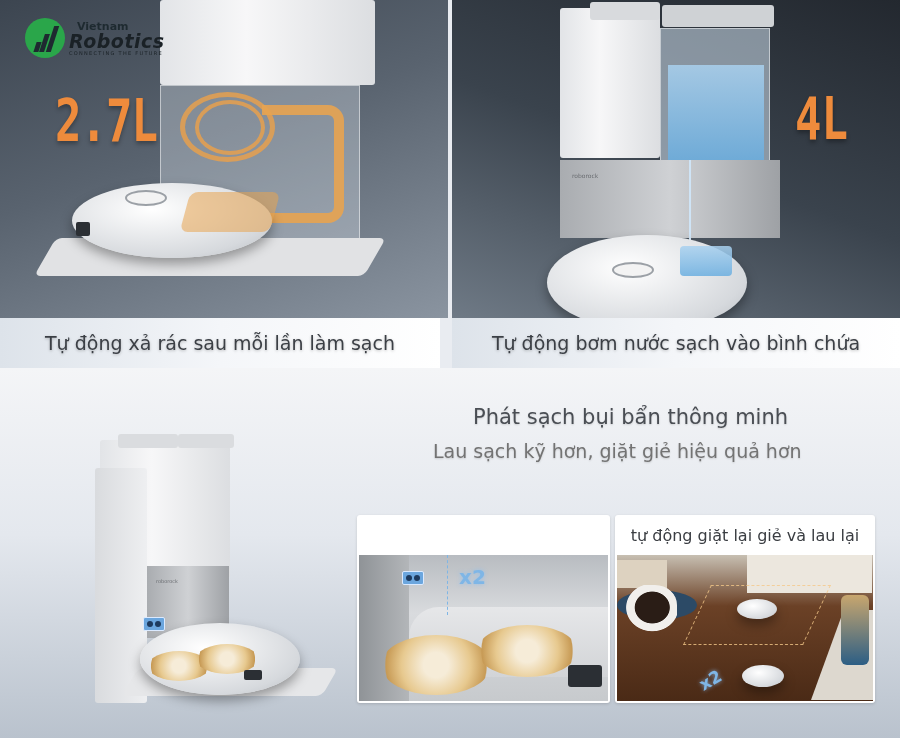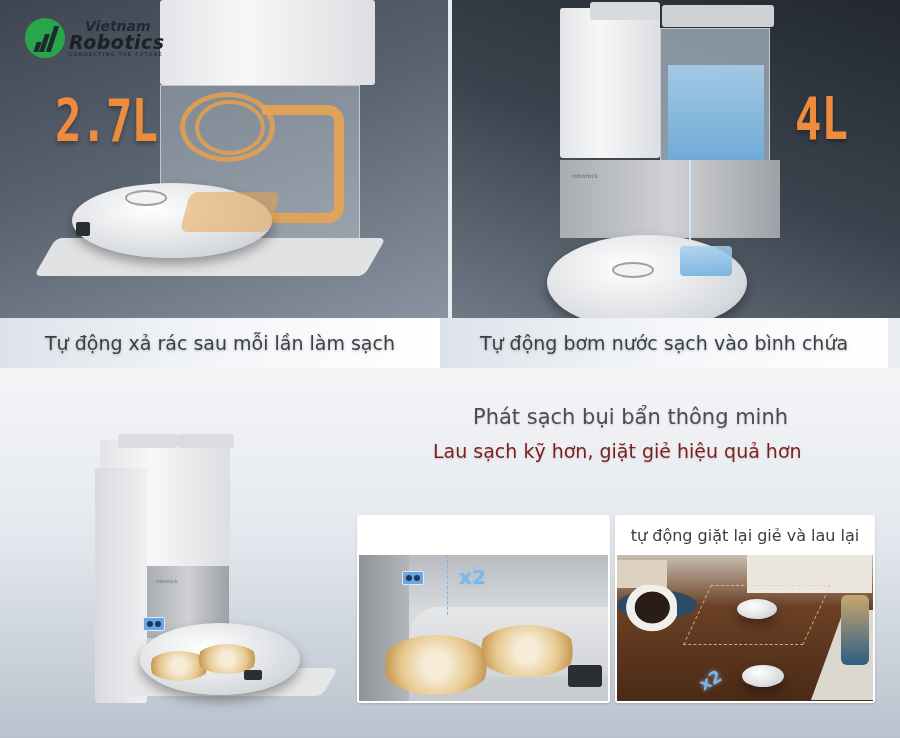--- a/index.html
+++ b/index.html
@@ -3,46 +3,46 @@
 <meta charset="utf-8">
 <style>
 *{box-sizing:border-box;margin:0;padding:0}
 html,body{width:900px;height:738px;overflow:hidden;background:#e9ecf1}
 body{position:relative;font-family:"DejaVu Sans","Liberation Sans",sans-serif}
 .panel{position:absolute;overflow:hidden}
 #p-left{left:0;top:0;width:448px;height:318px;background:linear-gradient(160deg,#3c4550 0%,#59636f 45%,#8a94a0 100%)}
 #p-right{left:452px;top:0;width:448px;height:318px;background:linear-gradient(200deg,#23282f 0%,#3a434d 50%,#6f7a86 100%)}
 .cap{position:absolute;top:318px;height:50px;display:flex;align-items:center;justify-content:center;background:linear-gradient(90deg,#dde3ea 0%,#f4f6f9 50%,#ffffff 100%);font-size:19px;color:#3b3f45;text-shadow:0 1px 3px rgba(0,0,0,.25)}
 #cap-left{left:0;width:440px}
-#cap-right{left:440px;width:448px}
+#cap-right{left:452px;width:448px}
 #bottom{position:absolute;left:0;top:368px;width:900px;height:370px;background:linear-gradient(180deg,#f4f5f7 0%,#e4e8ee 45%,#b9c2cd 100%)}
 
 #logo{position:absolute;left:25px;top:18px;display:flex;align-items:center;gap:4px}
 .logo-circle{width:40px;height:40px;border-radius:50%;background:#2aa64a;position:relative;overflow:hidden}
 .logo-circle i{position:absolute;bottom:6px;width:5px;background:#1e2a30;transform:skewX(-18deg)}
 .logo-text{display:flex;flex-direction:column;line-height:1}
-.logo-t1{font-size:14px;font-style:italic;font-weight:bold;color:#1e2a30;margin-left:16px}
+.logo-t1{font-size:11px;font-weight:bold;color:#1e2a30;margin-left:8px}
 .logo-t2{font-size:19px;font-style:italic;font-weight:bold;color:#1a2126;letter-spacing:.5px}
 .logo-t3{font-size:5px;color:#1a2126;letter-spacing:1.3px}
 .big-num{position:absolute;font-family:"DejaVu Sans Mono","Liberation Mono",monospace;font-weight:bold;color:#ee8b3c;text-shadow:0 2px 4px rgba(0,0,0,.3);transform:scaleY(1.35);transform-origin:top left}
 #num-27{left:55px;top:86px;font-size:44px;letter-spacing:-1px}
 #num-4{left:795px;top:84px;font-size:44px}
 
 .station-top{position:absolute;background:linear-gradient(90deg,#e2e4e7,#f7f7f8 40%,#dcdee1);border-radius:3px}
 .glass{position:absolute;background:rgba(220,228,238,.35);border:1px solid rgba(255,255,255,.5)}
 .coil{position:absolute;border:5px solid #e6a04d;border-radius:50%;opacity:.85}
 .tube{position:absolute;border:10px solid #e8a451;border-radius:14px;opacity:.9}
 .robot{position:absolute;border-radius:50%;background:radial-gradient(ellipse at 40% 35%,#ffffff,#d6d9dd 70%,#b6babf);box-shadow:0 6px 12px rgba(0,0,0,.35)}
 .turret{position:absolute;border-radius:50%;background:#f3f3f3;border:2px solid #9ba0a6}
 .mat{position:absolute;background:#ececec;border-radius:6px;transform:skewX(-30deg)}
 .water{position:absolute;background:linear-gradient(180deg,#a9d1ef,#6aaee0);opacity:.85}
 .silver{position:absolute;background:linear-gradient(90deg,#a9acb0,#cfd1d4 50%,#9ea1a5)}
 
 #title-main{position:absolute;left:473px;top:405px;font-size:21px;color:#4a4e54;text-shadow:0 1px 2px rgba(0,0,0,.15)}
-#title-sub{position:absolute;left:433px;top:440px;font-size:19px;color:#7f1d1d;text-shadow:0 1px 2px rgba(0,0,0,.15)}
+#title-sub{position:absolute;left:433px;top:440px;font-size:19px;color:#737373;text-shadow:0 1px 2px rgba(0,0,0,.15)}
 .card{position:absolute;top:515px;height:188px;background:#fff;border-radius:3px;overflow:hidden;box-shadow:0 1px 3px rgba(0,0,0,.15)}
 #card-sensor{left:357px;width:253px}
 #card-rewash{left:615px;width:260px}
 .card-head{height:40px;display:flex;align-items:center;justify-content:center;font-size:16px;color:#3a3d42;white-space:nowrap}
 .card-img{position:absolute;left:2px;top:40px;right:2px;bottom:2px;overflow:hidden}
 #img-sensor{background:linear-gradient(180deg,#b8bcc1 0%,#d9dbde 40%,#c7cacd 100%)}
 #img-rewash{background:linear-gradient(180deg,#c7bfb2 0%,#6b4126 35%,#4a2a16 100%)}
 .x2{position:absolute;font-weight:bold;color:#7fb6e6;font-size:20px;text-shadow:0 0 4px rgba(140,190,240,.8)}
 .sensor-ico{position:absolute;width:22px;height:14px;background:#6ba6de;border:1px solid #dbeaff;border-radius:2px}
 .sensor-ico::before,.sensor-ico::after{content:"";position:absolute;top:3px;width:6px;height:6px;border-radius:50%;background:#1d3a5e}

